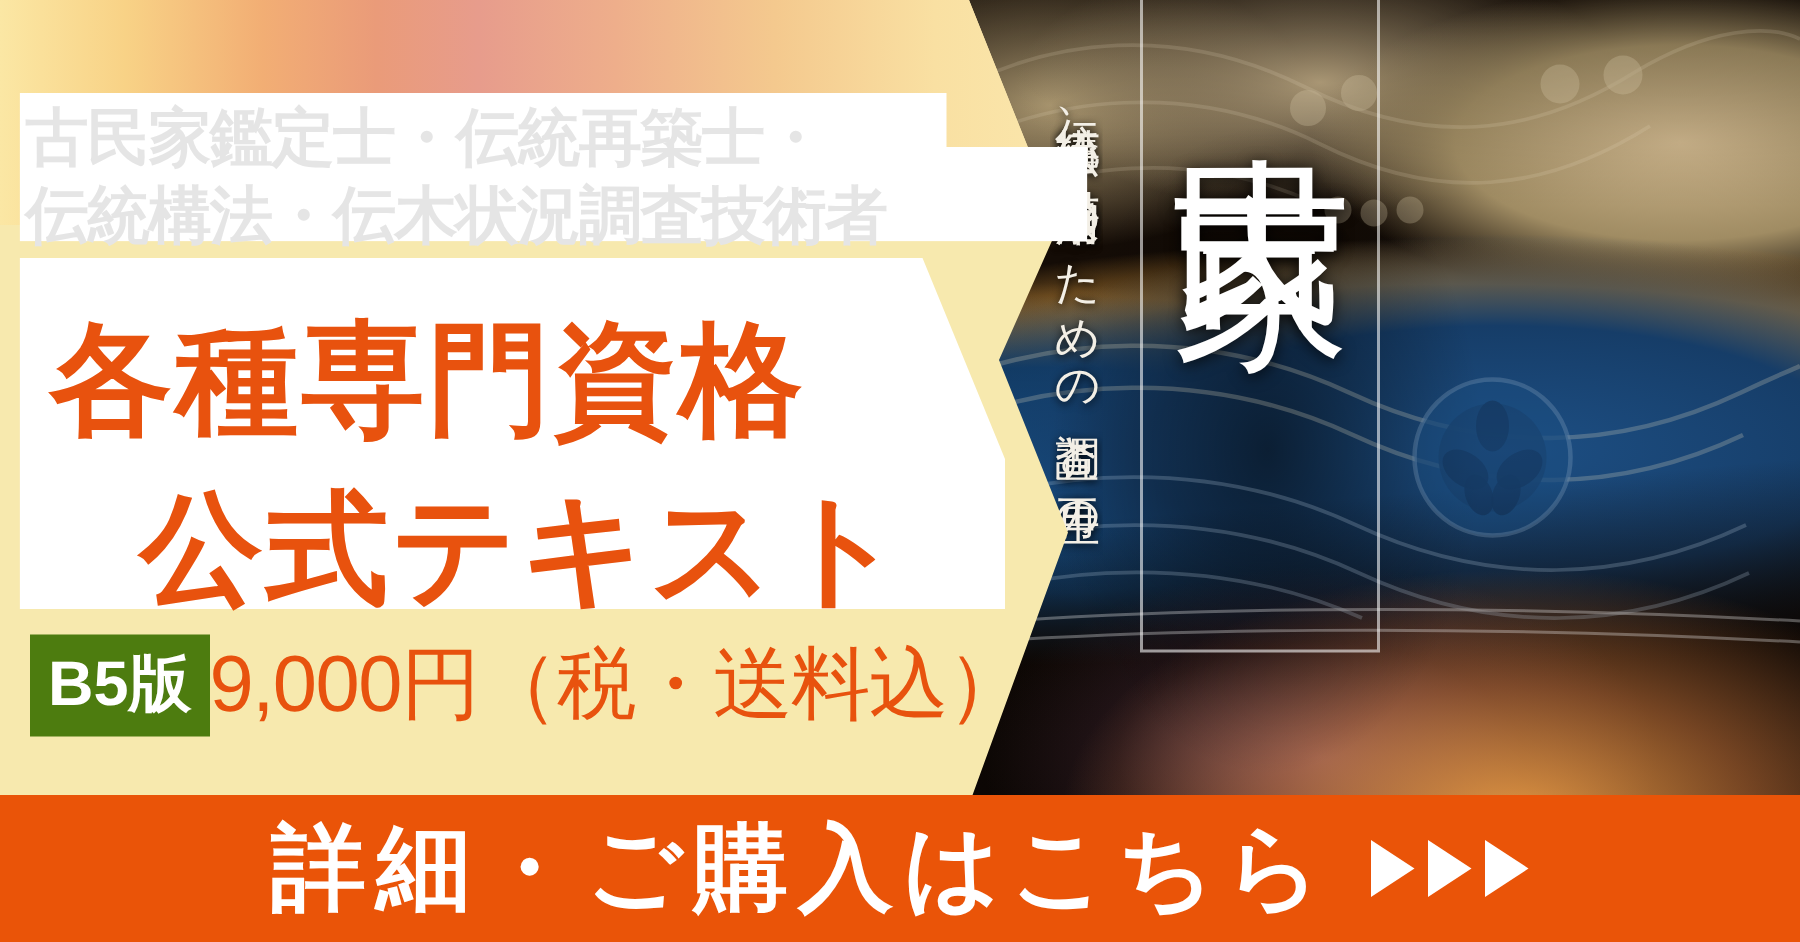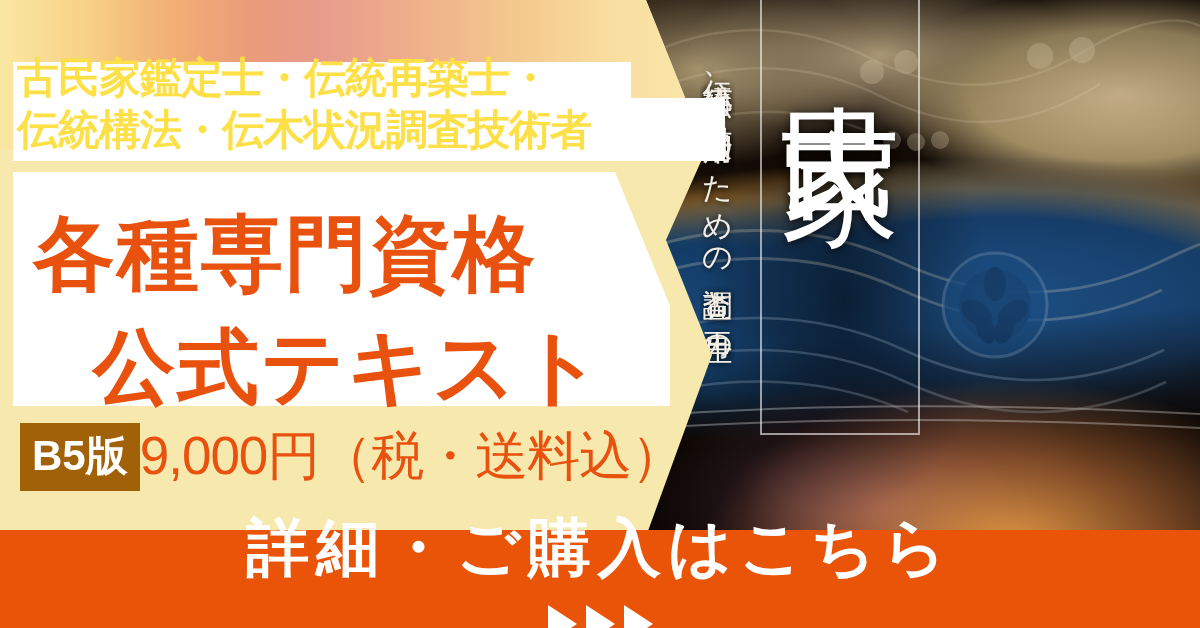--- a/index.html
+++ b/index.html
@@ -109,23 +109,23 @@
   
   .panel-cert{
     position:absolute;
     left:13px; top:62px;
     width:712px; height:99px;
     background:#ffffff;
     clip-path:polygon(0 0, 618px 0, 618px 36px, 712px 36px, 712px 99px, 0 99px);
   }
   .cert-lines{
     position:absolute;
-    left:17px; top:52px;
+    left:17px; top:67px;
     width:700px;
-    color:#fde047;
+    color:#e5e5e5;
     font-size:42px;
     font-weight:700;
     line-height:52px;
     letter-spacing:-1px;
     white-space:nowrap;
     font-family:Liberation Serif, serif;
   }
   .cert-lines div{height:52px;}
 
   
@@ -152,21 +152,21 @@
 
   
   .price-row{
     position:absolute;
     left:20px; top:421px;
     height:72px;
     display:flex;
     align-items:center;
   }
   .badge{
-    background:#a16207;
+    background:#4d7c0f;
     color:#ffffff;
     font-size:42px;
     font-weight:700;
     line-height:1;
     padding:12px 12px 14px 12px;
     letter-spacing:0px;
     white-space:nowrap;
   }
   .price-text{
     color:#e8520e;
@@ -179,21 +179,20 @@
   
   .cta{
     position:absolute;
     left:0; bottom:0;
     width:1200px; height:98px;
     background:#ea5408;
     display:flex;
     align-items:center;
     justify-content:center;
     gap:26px;
-    flex-direction:column;
   }
   .cta-text{
     color:#ffffff;
     font-size:63px;
     font-weight:700;
     letter-spacing:7px;
     white-space:nowrap;
     line-height:1;
   }
   .arrows{display:flex;align-items:center;gap:9px;}

